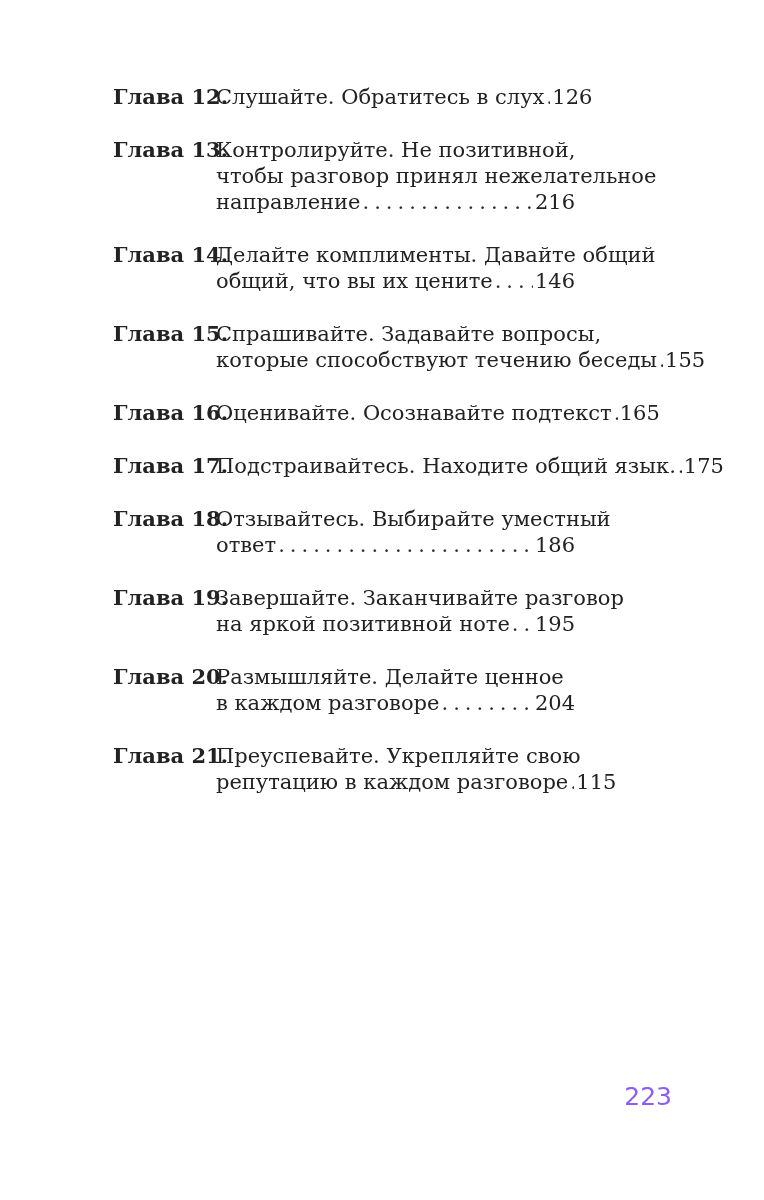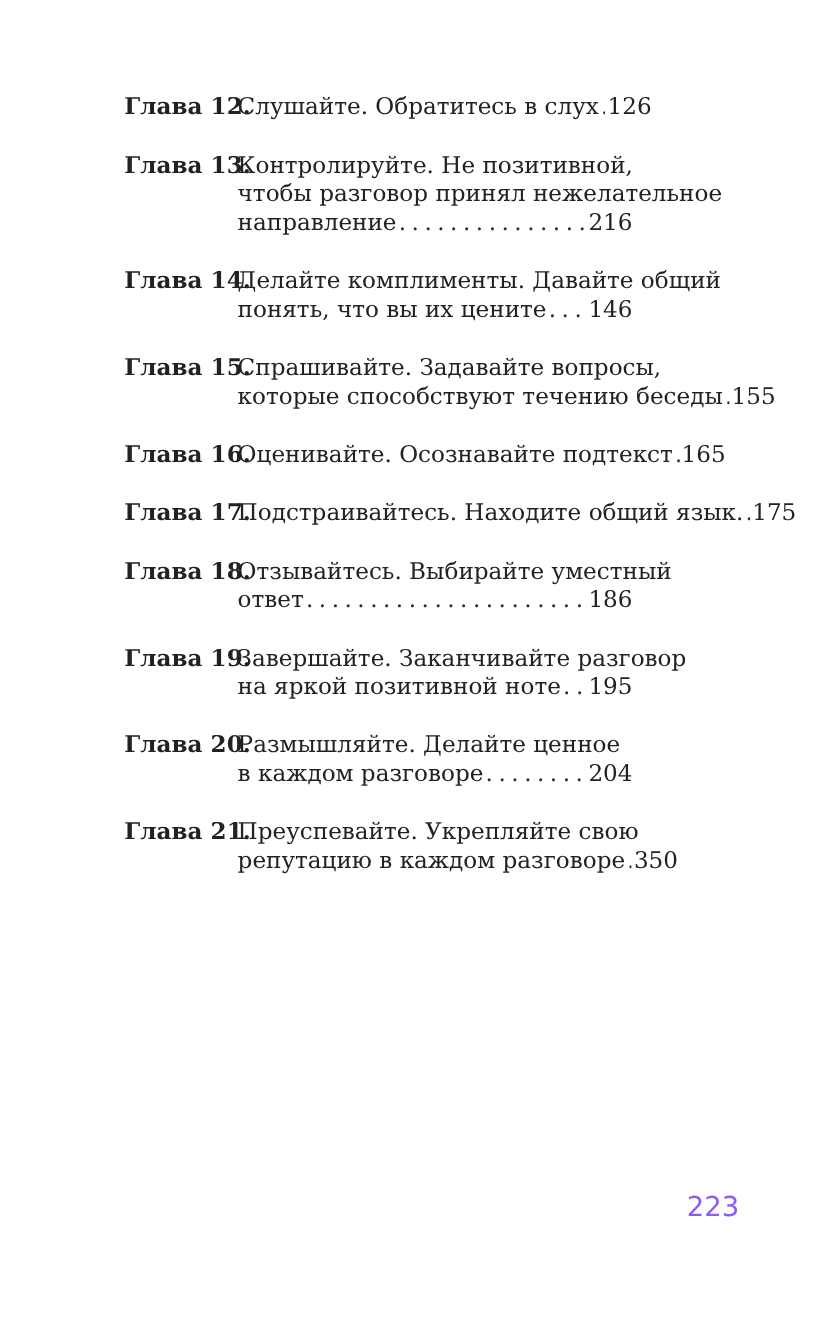--- a/index.html
+++ b/index.html
@@ -99,21 +99,21 @@
             <span class="toc-dots"></span>
             <span class="toc-page">216</span>
           </div>
         </div>
       </div>
       <div class="toc-entry">
         <div class="toc-label">Глава 14.</div>
         <div class="toc-content">
           <div class="toc-line">Делайте комплименты. Давайте общий</div>
           <div class="toc-line toc-line-last">
-            <span class="toc-text">понять, что вы их цените</span>
+            <span class="toc-text">общий, что вы их цените</span>
             <span class="toc-dots"></span>
             <span class="toc-page">146</span>
           </div>
         </div>
       </div>
       <div class="toc-entry">
         <div class="toc-label">Глава 15.</div>
         <div class="toc-content">
           <div class="toc-line">Спрашивайте. Задавайте вопросы,</div>
           <div class="toc-line toc-line-last">
@@ -176,19 +176,19 @@
           </div>
         </div>
       </div>
       <div class="toc-entry">
         <div class="toc-label">Глава 21.</div>
         <div class="toc-content">
           <div class="toc-line">Преуспевайте. Укрепляйте свою</div>
           <div class="toc-line toc-line-last">
             <span class="toc-text">репутацию в каждом разговоре</span>
             <span class="toc-dots"></span>
-            <span class="toc-page">350</span>
+            <span class="toc-page">115</span>
           </div>
         </div>
       </div>
     </div>
   <div class="footer-page-number">223</div>
 </div>
 
 </body></html>

